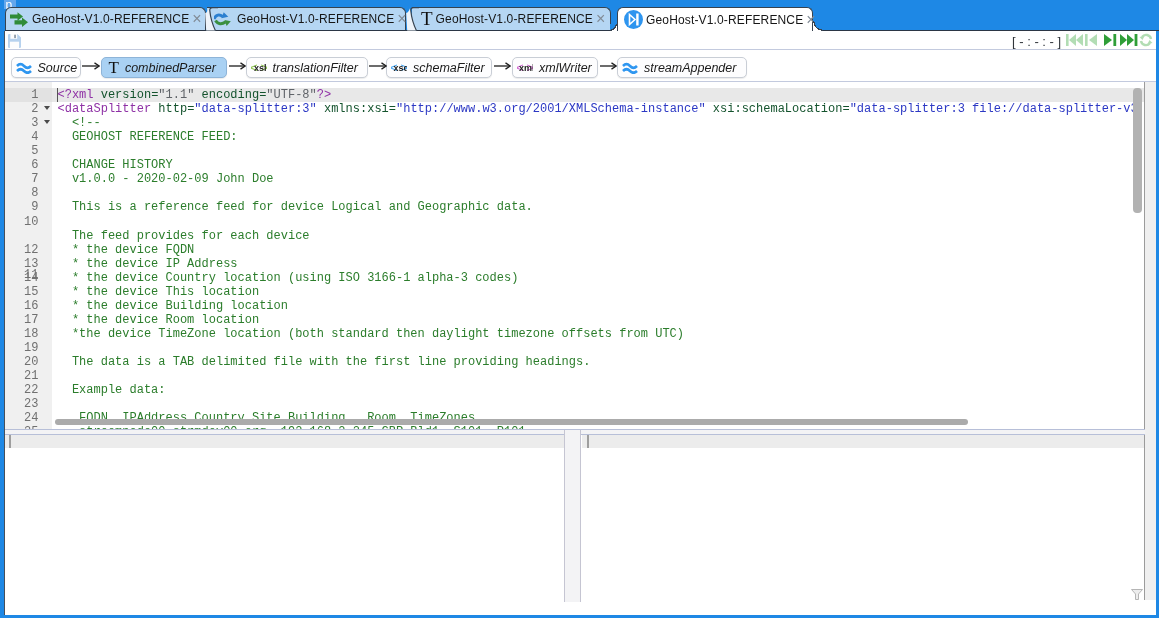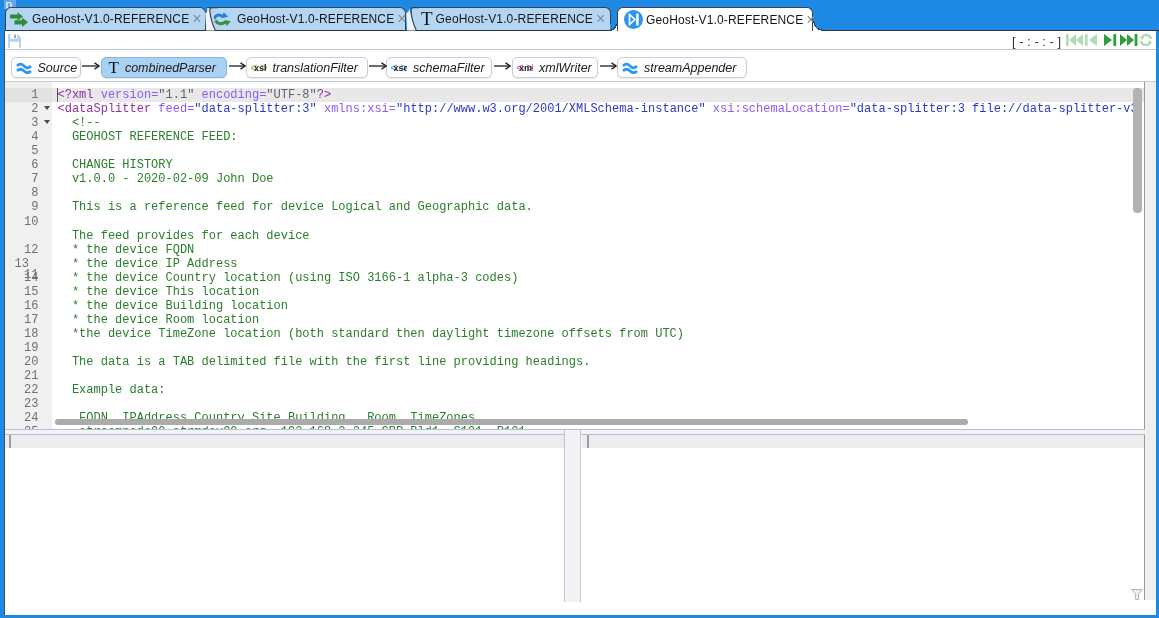--- a/index.html
+++ b/index.html
@@ -35,21 +35,21 @@
 #gutter{left:0;top:0;width:46.5px;height:347px;background:#f0f0f0;}
 #activeline{left:46.5px;top:6px;width:1093.5px;height:14px;background:#e8e8e8;}
 #activegut{left:0;top:6px;width:46.5px;height:14px;background:#e2e2e2;}
 .gnum{position:absolute;left:0;width:33.5px;text-align:right;font-family:"Liberation Mono",monospace;
 font-size:12px;line-height:14px;color:#707070;}
 .cline{position:absolute;left:52.5px;white-space:pre;font-family:"Liberation Mono",monospace;
 font-size:12px;line-height:14px;color:#2b7d2b;}
 #cursor1{left:51.5px;top:6px;width:1.5px;height:14px;background:#555;}
 .fold{position:absolute;left:38.5px;width:0;height:0;border-left:3.5px solid transparent;
 border-right:3.5px solid transparent;border-top:4.5px solid #4a4a4a;}
-.tagc{color:#8e30a5;} .attrc{color:#8b5cf6;} .strc{color:#2c38c4;} .grayc{color:#5f6368;}
+.tagc{color:#8e30a5;} .attrc{color:#14532d;} .strc{color:#2c38c4;} .grayc{color:#5f6368;}
 #vthumb{left:1128px;top:6px;width:9px;height:125px;background:#b2b2b2;border-radius:4px;}
 #hthumb{left:50px;top:337px;width:913px;height:6px;background:#ababab;border-radius:3px;}
 
 #rline{left:1144px;top:82px;width:1px;height:518px;background:#9b9b9b;}
 #rtrack{left:1145px;top:82px;width:11px;height:518px;background:#efefef;}
 
 #hsplit{left:5px;top:429px;width:1140px;height:6px;background:#f3f3f5;
 border-top:1px solid #b7bfd8;border-bottom:1px solid #b7bfd8;}
 #vsplit{left:564px;top:430px;width:17px;height:172px;background:#f3f3f5;
 border-left:1px solid #c5c5d2;border-right:1px solid #c5c5d2;}
@@ -230,37 +230,37 @@
         <div class="gnum" style="top:34px;">3</div>
         <div class="gnum" style="top:48px;">4</div>
         <div class="gnum" style="top:62px;">5</div>
         <div class="gnum" style="top:76px;">6</div>
         <div class="gnum" style="top:90px;">7</div>
         <div class="gnum" style="top:104px;">8</div>
         <div class="gnum" style="top:118px;">9</div>
         <div class="gnum" style="top:133px;">10</div>
         <div class="gnum" style="top:147px;margin-top:39px;">11</div>
         <div class="gnum" style="top:161px;">12</div>
-        <div class="gnum" style="top:175px;text-align:center;">13</div>
+        <div class="gnum" style="top:175px;">13</div>
         <div class="gnum" style="top:189px;">14</div>
         <div class="gnum" style="top:203px;">15</div>
         <div class="gnum" style="top:217px;">16</div>
         <div class="gnum" style="top:231px;">17</div>
         <div class="gnum" style="top:245px;">18</div>
         <div class="gnum" style="top:259px;">19</div>
         <div class="gnum" style="top:273px;">20</div>
         <div class="gnum" style="top:287px;">21</div>
         <div class="gnum" style="top:301px;">22</div>
         <div class="gnum" style="top:315px;">23</div>
         <div class="gnum" style="top:329px;">24</div>
         <div class="gnum" style="top:343px;">25</div>
       </div>
 <div id="clines">
         <div class="cline" style="top:6px;"><span class="tagc">&lt;?xml </span><span class="attrc">version=</span><span class="grayc">"1.1" </span><span class="attrc">encoding=</span><span class="grayc">"UTF-8"</span><span class="tagc">?&gt;</span></div>
-        <div class="cline" style="top:20px;"><span class="tagc">&lt;dataSplitter</span><span class="attrc"> feed=</span><span class="strc">"data-splitter:3"</span><span class="attrc"> xmlns:xsi=</span><span class="strc">"http://www.w3.org/2001/XMLSchema-instance"</span><span class="attrc"> xsi:schemaLocation=</span><span class="strc">"data-splitter:3 file://data-splitter-v3.0.xsd"</span></div>
+        <div class="cline" style="top:20px;"><span class="tagc">&lt;dataSplitter</span><span class="attrc"> http=</span><span class="strc">"data-splitter:3"</span><span class="attrc"> xmlns:xsi=</span><span class="strc">"http://www.w3.org/2001/XMLSchema-instance"</span><span class="attrc"> xsi:schemaLocation=</span><span class="strc">"data-splitter:3 file://data-splitter-v3.0.xsd"</span></div>
         <div class="cline" style="top:34px;">  &lt;!--</div>
         <div class="cline" style="top:48px;">  GEOHOST REFERENCE FEED:</div>
         <div class="cline" style="top:62px;"></div>
         <div class="cline" style="top:76px;">  CHANGE HISTORY</div>
         <div class="cline" style="top:90px;">  v1.0.0 - 2020-02-09 John Doe</div>
         <div class="cline" style="top:104px;"></div>
         <div class="cline" style="top:118px;">  This is a reference feed for device Logical and Geographic data.</div>
         <div class="cline" style="top:133px;"></div>
         <div class="cline" style="top:147px;">  The feed provides for each device</div>
         <div class="cline" style="top:161px;">  * the device FQDN</div>

